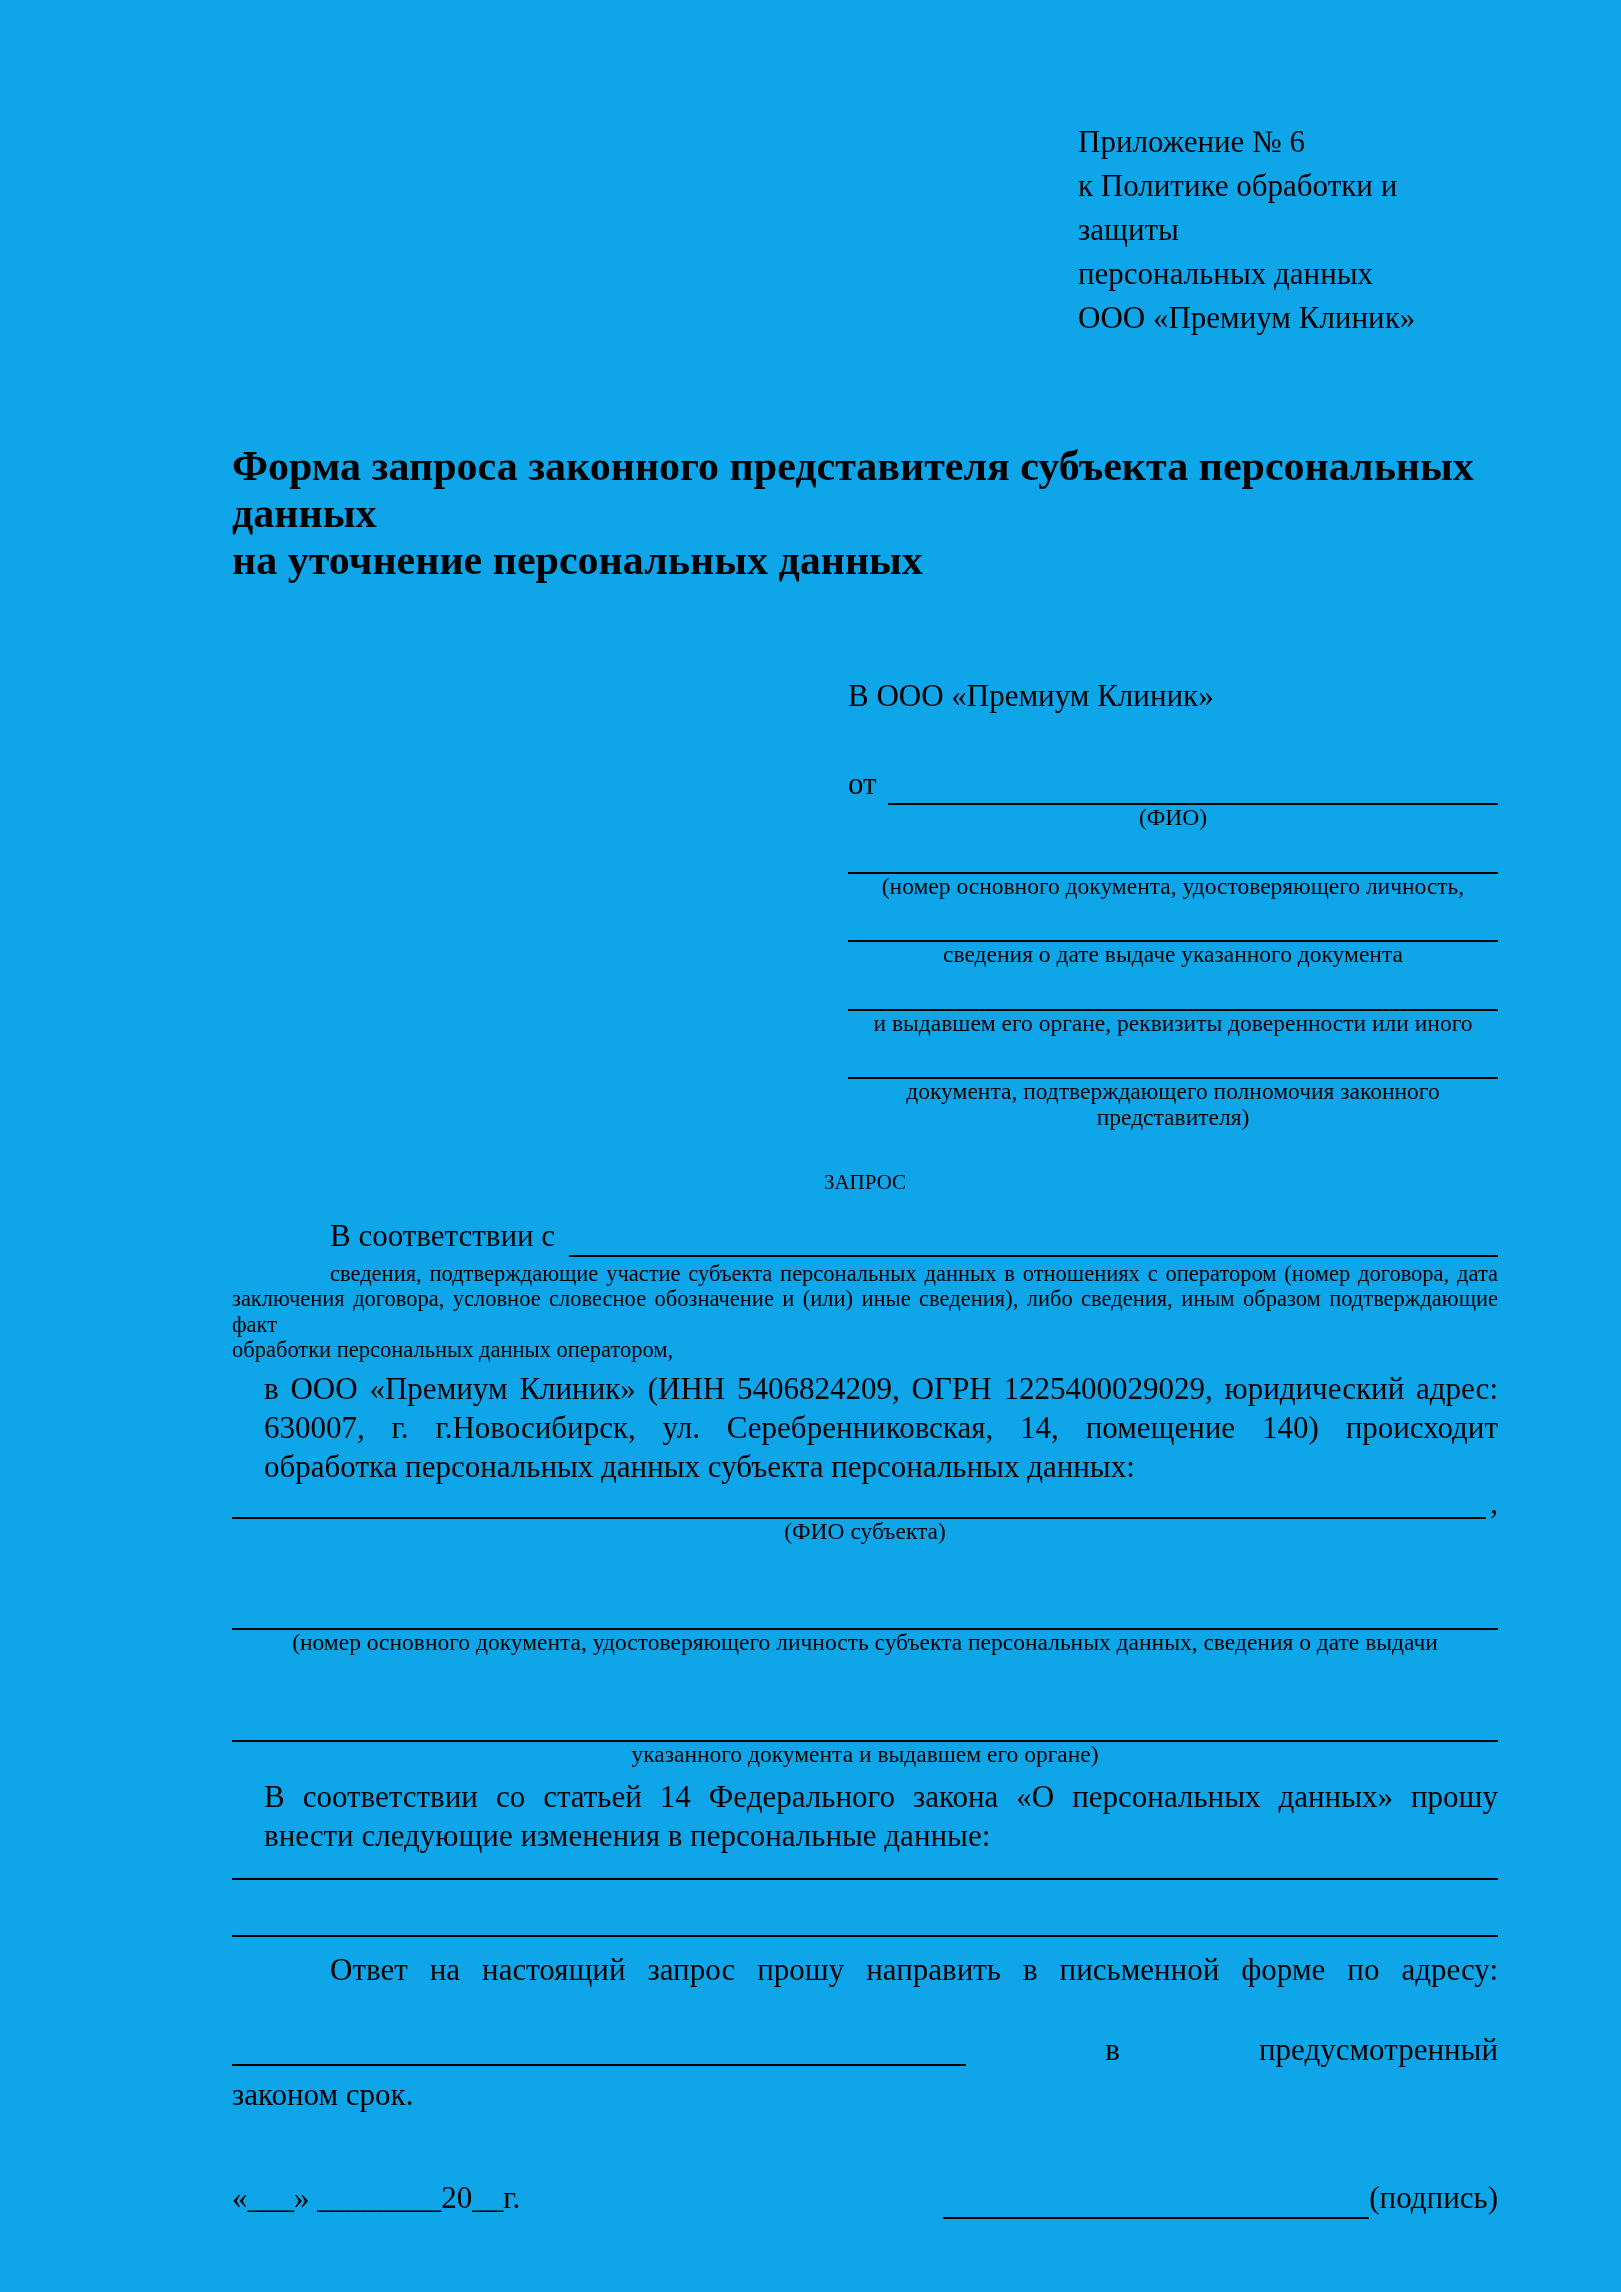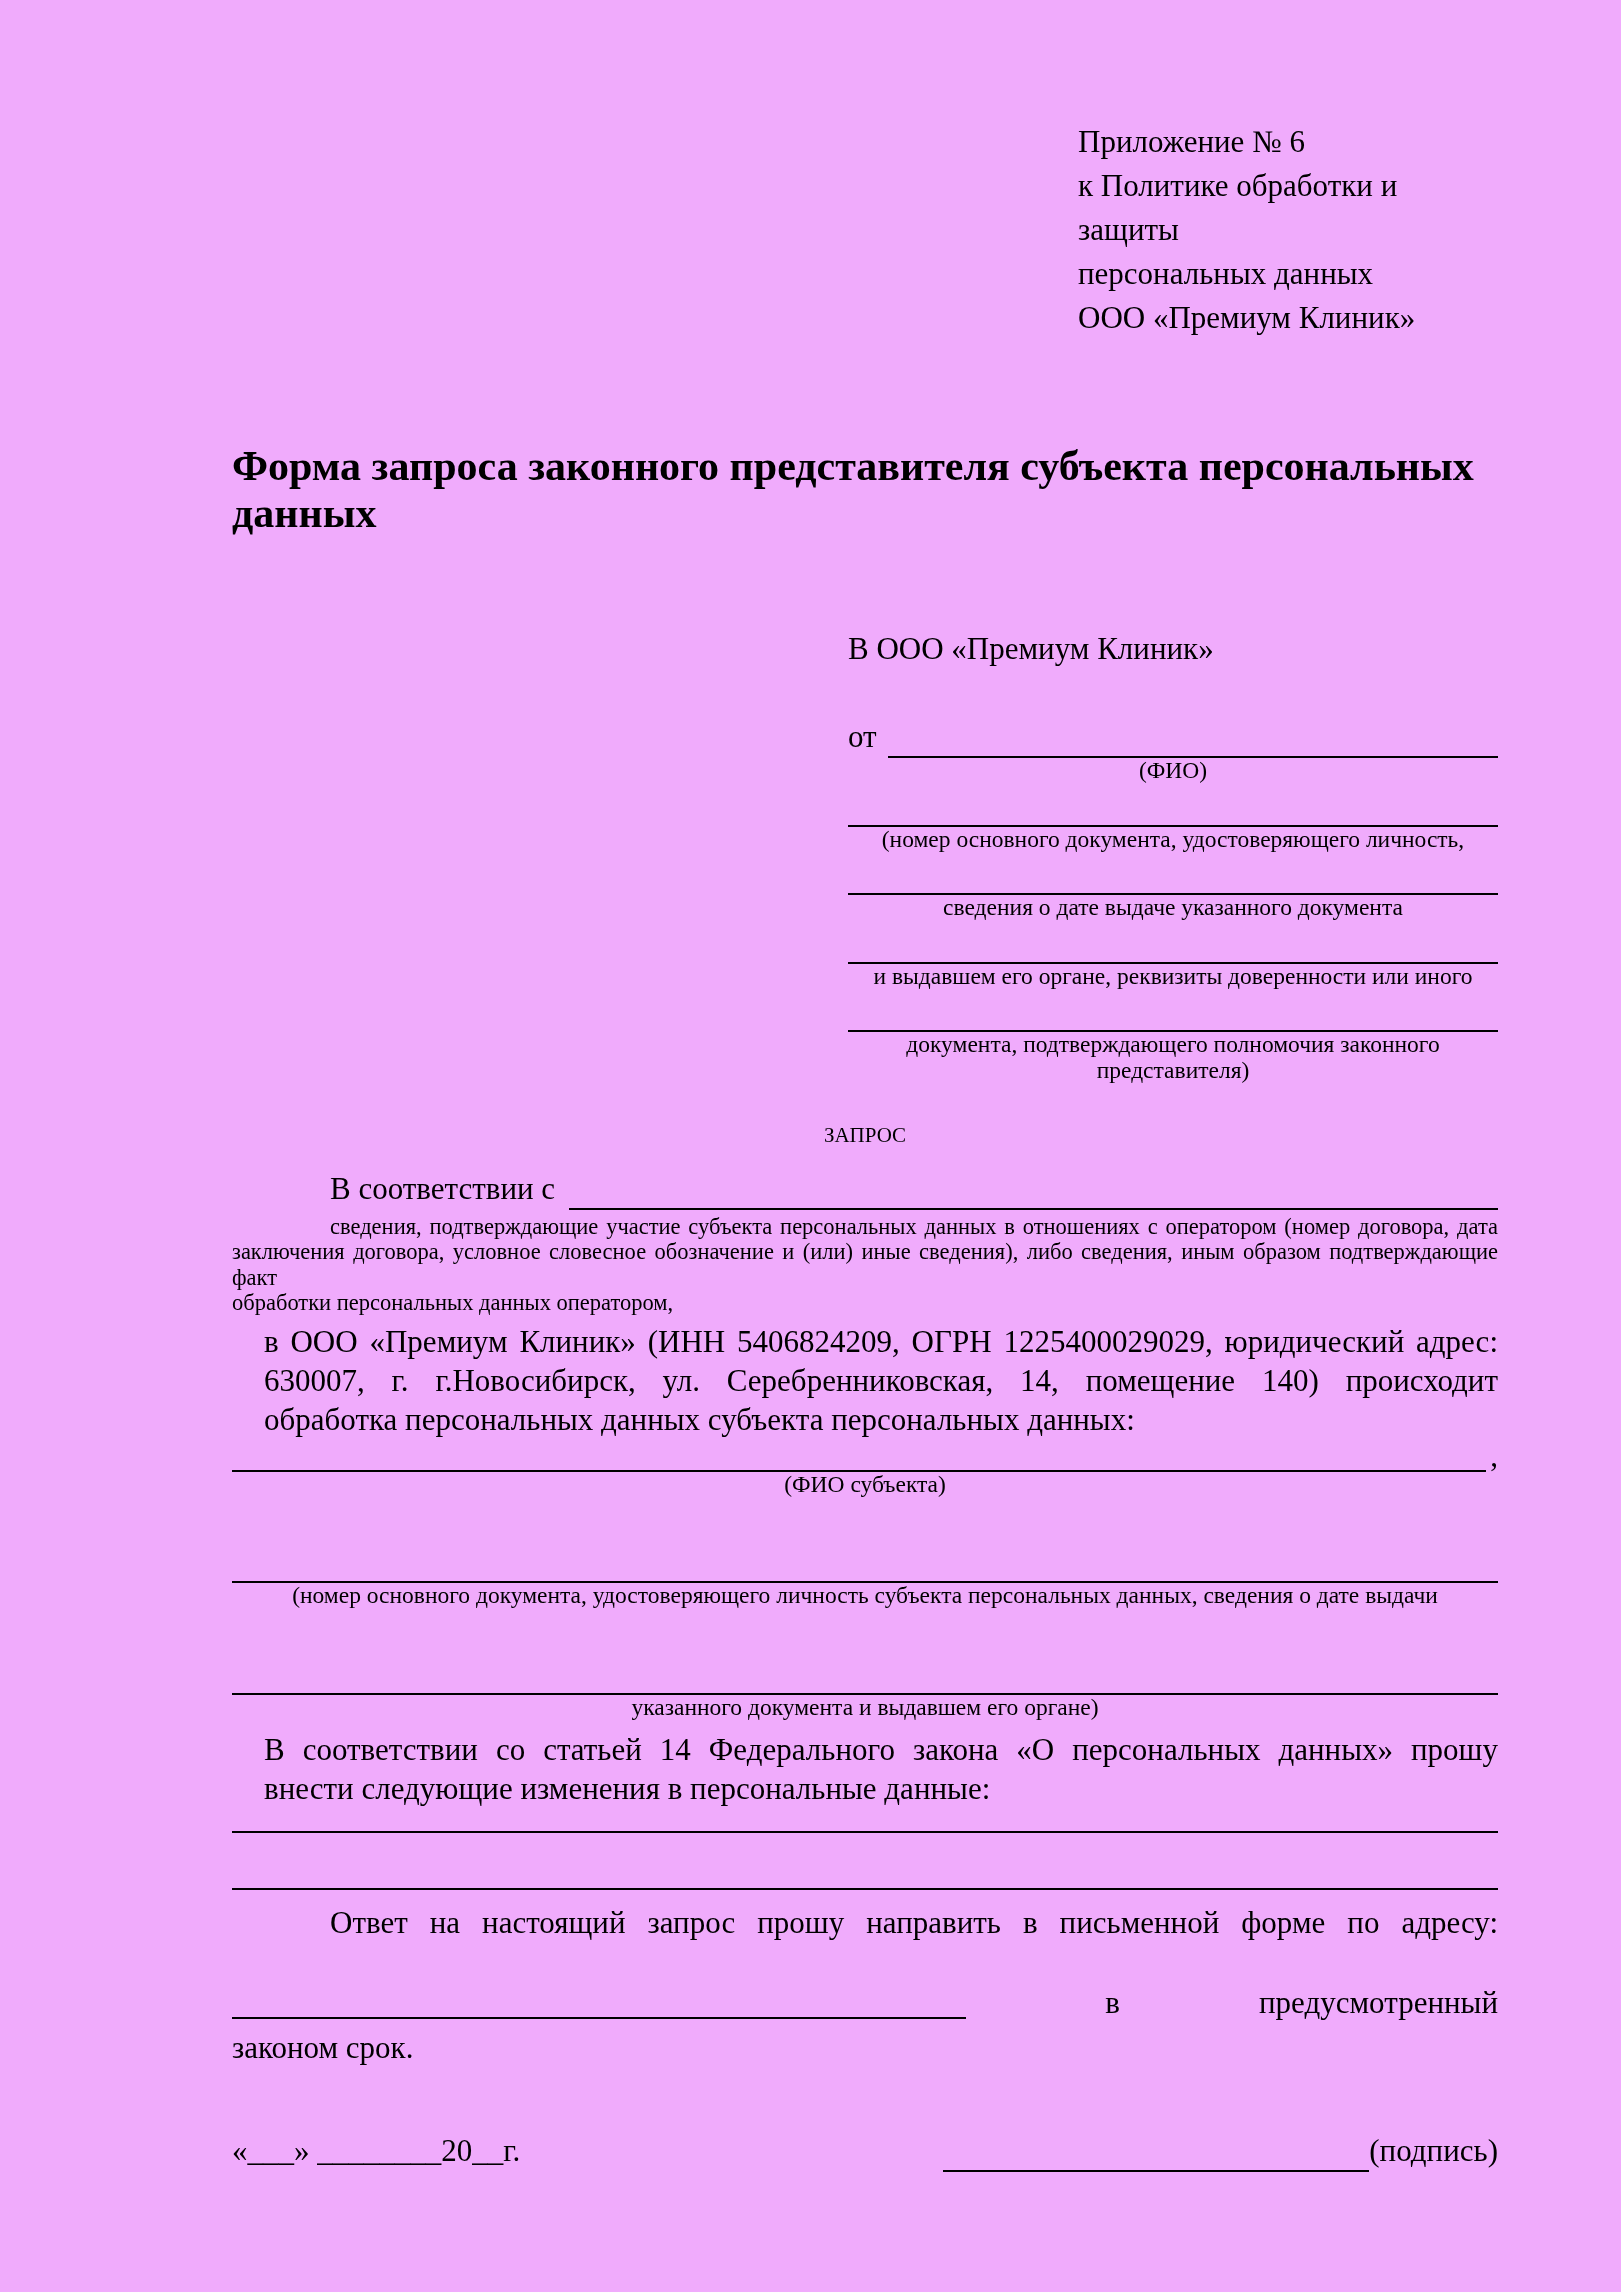--- a/index.html
+++ b/index.html
@@ -1,21 +1,21 @@
 <!DOCTYPE html>
 <html lang="ru"><head>
 <meta charset="utf-8">
 <style>
   html, body { margin: 0; padding: 0; background: #ffffff; }
   .page {
     position: relative;
     box-sizing: border-box;
     width: 1621px;
     height: 2293px;
-    background: #f0abfc;
+    background: #0ea5e9;
     color: #000000;
     font-family: "Liberation Serif", "DejaVu Serif", serif;
     font-size: 31px;
     padding: 120px 123px 0 232px;
     overflow: hidden;
   }
   .appendix { margin-left: 846px; line-height: 44px; }
   .doc-title {
     margin-top: 103px;
     text-align: left;
@@ -71,20 +71,21 @@
 
   <div class="appendix">
     <div>Приложение № 6</div>
     <div>к Политике обработки и защиты</div>
     <div>персональных данных</div>
     <div>ООО «Премиум Клиник»</div>
   </div>
 
   <div class="doc-title">
     <div>Форма запроса законного представителя субъекта персональных данных</div>
+    <div>на уточнение персональных данных</div>
   </div>
 
   <div class="addressee">
     <div>В ООО «Премиум Клиник»</div>
     <div class="flex-row addr-from-row">
       <span class="addr-from-label">от</span>
       <span class="blank"></span>
     </div>
     <span class="caption">(ФИО)</span>
 

